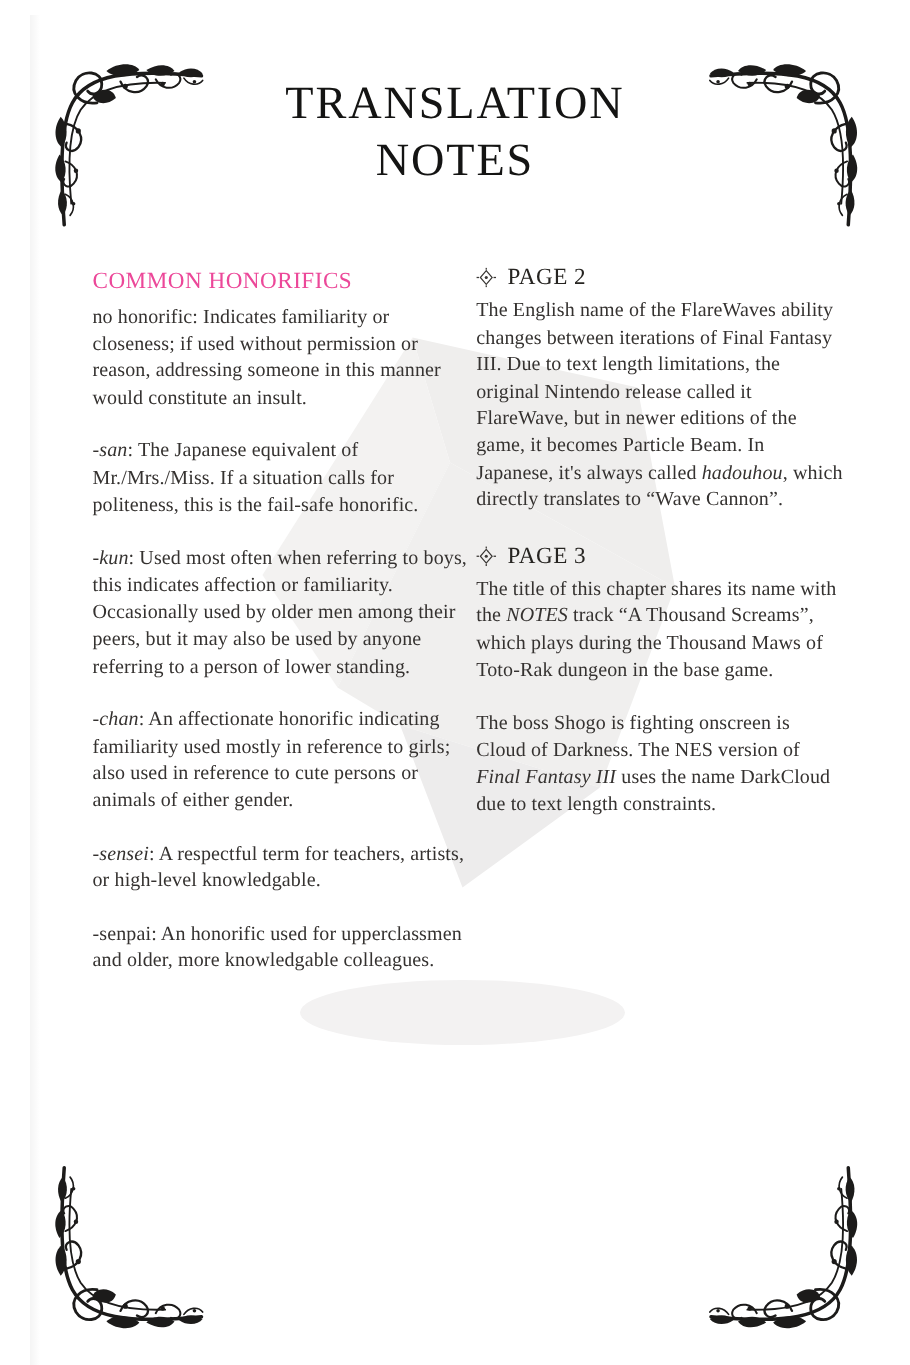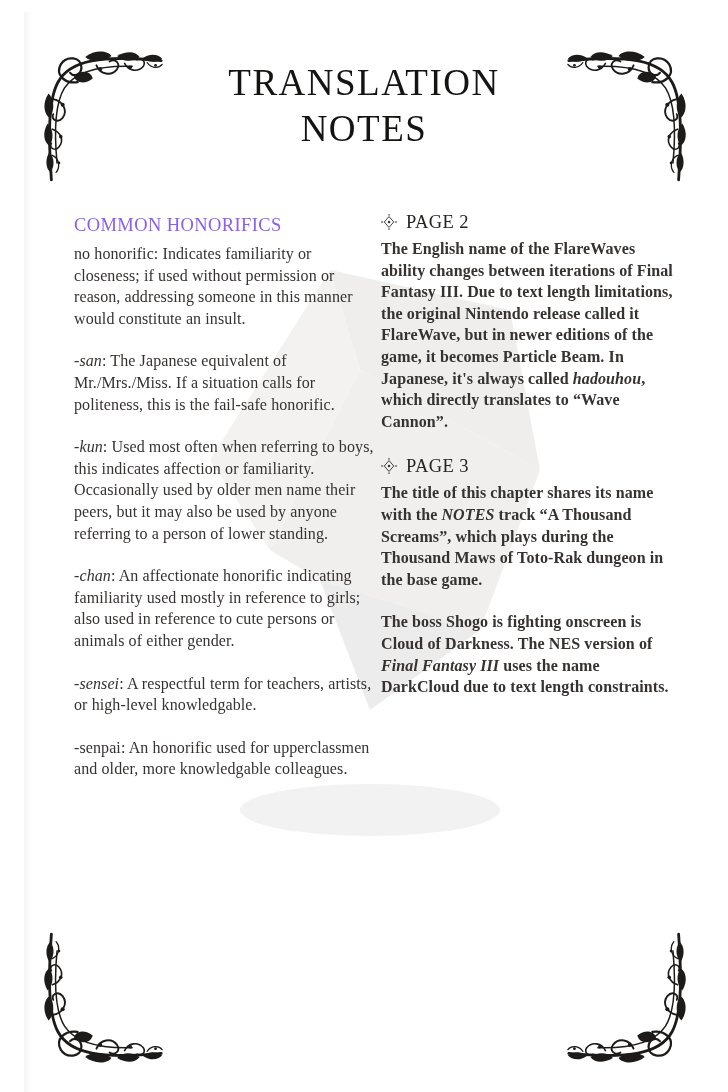--- a/index.html
+++ b/index.html
@@ -64,21 +64,21 @@
     letter-spacing: 0.1px;
   }
   .col-left  { left: 74px;  top: 201px; width: 300px; }
   .col-right { left: 381px; top: 197px; width: 293px; }
 
   .left-heading {
     font-size: 18.5px;
     line-height: 24px;
     letter-spacing: 0.4px;
     font-weight: 400;
-    color: #8b5cf6;
+    color: #ec4899;
     margin: 0 0 6px 0;
   }
 
   .entry { margin: 0 0 21px 0; }
   .entry:last-child { margin-bottom: 0; }
 
   .section + .section { margin-top: 9px; }
 
   .section-heading {
     display: flex;
@@ -91,21 +91,21 @@
     color: #262421;
     margin: 0 0 3px 0;
     font-family: Liberation Serif, serif;
   }
   .marker-icon {
     width: 16px; height: 16px;
     flex: 0 0 auto;
     color: #3a3734;
   }
 
-  .note-para { margin: 0 0 21px 0; font-weight: bold; }
+  .note-para { margin: 0 0 21px 0; }
 
   i { font-style: italic; }
 </style>
 </head>
 <body>
 
 <svg width="0" height="0" style="position:absolute">
   <defs>
     <symbol id="flourish" viewBox="0 0 130 140">
       <g fill="none" stroke="currentColor" stroke-linecap="round">
@@ -174,21 +174,21 @@
 
   <div class="title-block">
     <div class="title-line">TRANSLATION</div>
     <div class="title-line">NOTES</div>
   </div>
 
   <div class="col col-left">
     <h3 class="left-heading">COMMON HONORIFICS</h3>
     <p class="entry"><span>no honorific: Indicates familiarity or closeness; if used without permission or reason, addressing someone in this manner would constitute an insult.</span></p>
     <p class="entry"><i>-san</i><span>: The Japanese equivalent of Mr./Mrs./Miss. If a situation calls for politeness, this is the fail-safe honorific.</span></p>
-    <p class="entry"><i>-kun</i><span>: Used most often when referring to boys, this indicates affection or familiarity. Occasionally used by older men name their peers, but it may also be used by anyone referring to a person of lower standing.</span></p>
+    <p class="entry"><i>-kun</i><span>: Used most often when referring to boys, this indicates affection or familiarity. Occasionally used by older men among their peers, but it may also be used by anyone referring to a person of lower standing.</span></p>
     <p class="entry"><i>-chan</i><span>: An affectionate honorific indicating familiarity used mostly in reference to girls; also used in reference to cute persons or animals of either gender.</span></p>
     <p class="entry"><i>-sensei</i><span>: A respectful term for teachers, artists, or high-level knowledgable.</span></p>
     <p class="entry"><span>-senpai: An honorific used for upperclassmen and older, more knowledgable colleagues.</span></p>
   </div>
 
   <div class="col col-right">
 
     <div class="section">
       <h3 class="section-heading">
         <svg class="marker-icon" aria-hidden="true">

